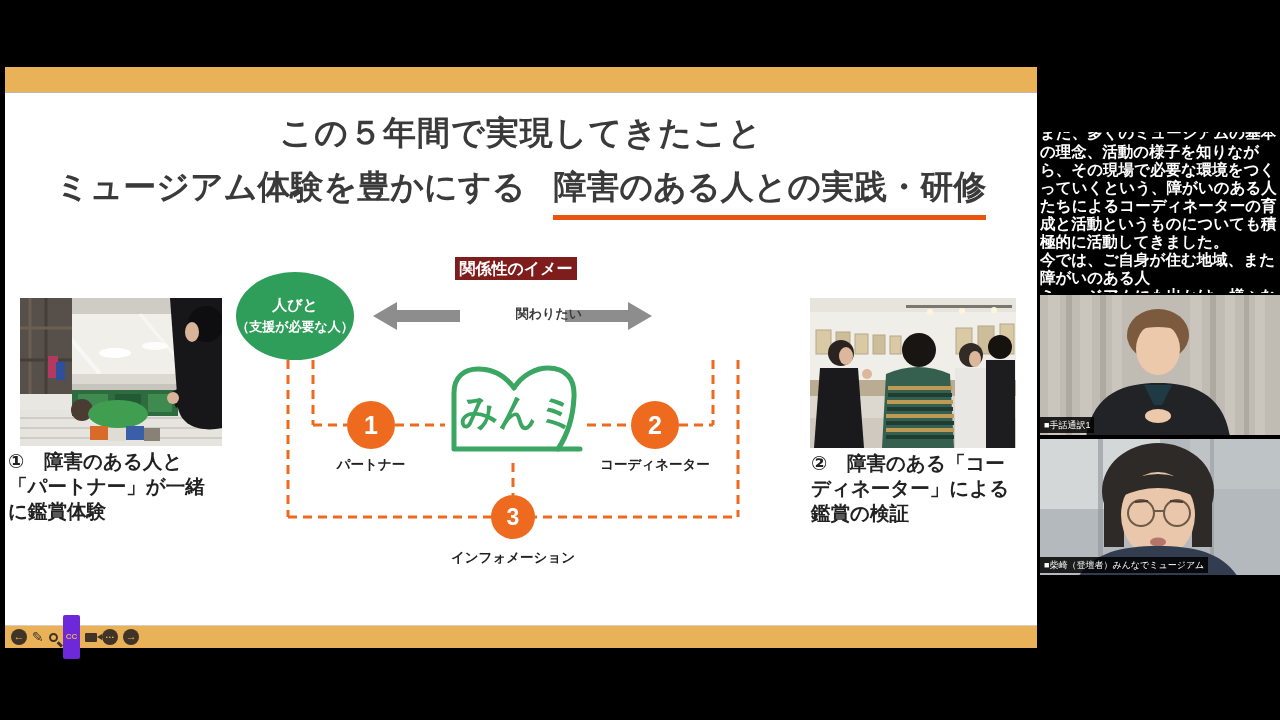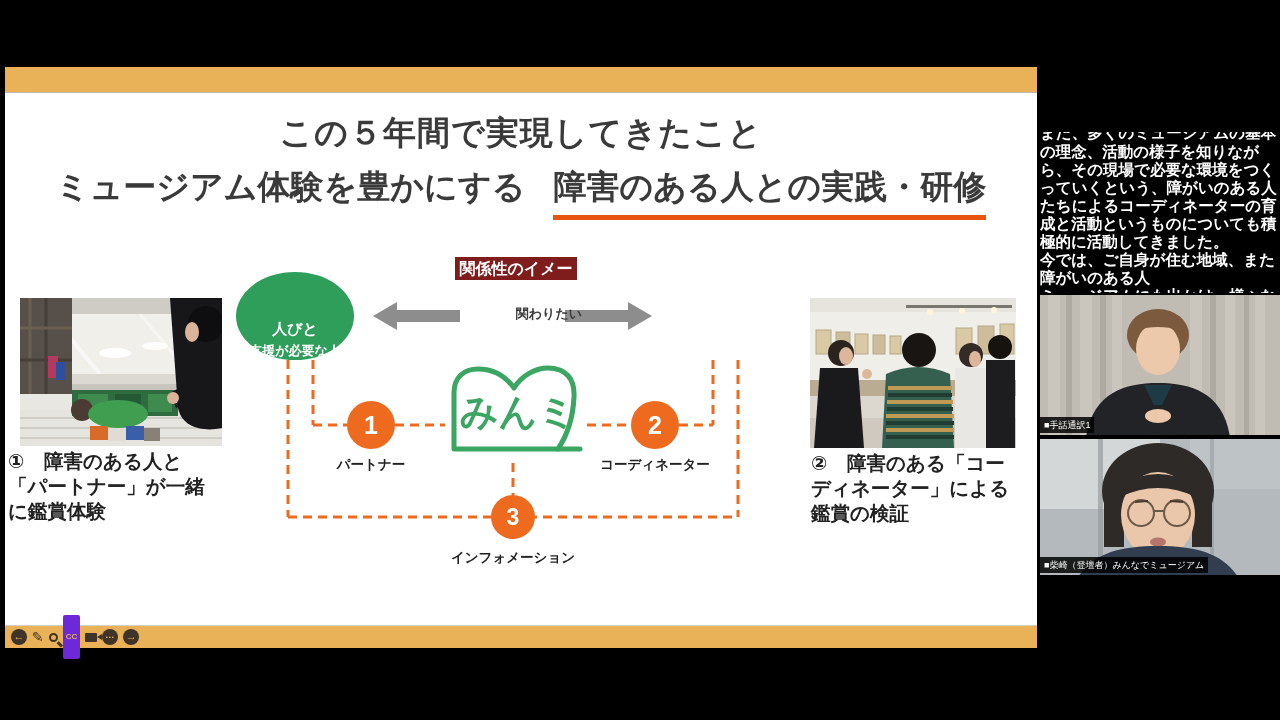--- a/index.html
+++ b/index.html
@@ -15,21 +15,21 @@
   
   .title-block { position:absolute; top:18px; left:0; width:100%; text-align:center; color:#3a3a3a; font-weight:bold; }
   .title-line1 { font-size:33px; letter-spacing:1px; }
   .title-line2 { font-size:33px; margin-top:9px; white-space:nowrap; }
   .title-line2 .part1 { margin-right:28px; }
   .title-line2 .part2 { border-bottom:5px solid #e8550f; padding-bottom:10px; }
 
   
   .badge { position:absolute; left:450px; top:164px; width:122px; height:23px; background:#7f1d1d; color:#fff; font-size:16px; font-weight:bold; text-align:center; line-height:23px; }
   .oval { position:absolute; background:#2f9e5b; border-radius:50%; color:#fff; font-weight:bold; display:flex; flex-direction:column; align-items:center; justify-content:center; text-align:center; }
-  .oval-left { left:231px; top:179px; width:118px; height:88px;justify-content:flex-end; }
+  .oval-left { left:231px; top:179px; width:118px; height:88px; }
   .oval-right { left:663px; top:181px; width:122px; height:84px; }
   .oval .big { font-size:15px; }
   .oval .small { font-size:13px; margin-top:3px; }
   .relation-label { position:absolute; left:437px; top:212px; width:140px; text-align:right; font-size:13px; font-weight:bold; color:#3a3a3a; }
   .num-circle { position:absolute; background:#ee6a1f; border-radius:50%; color:#fff; font-weight:bold; text-align:center; }
   .nc1 { left:342px; top:308px; width:48px; height:48px; font-size:25px; line-height:48px; }
   .nc2 { left:626px; top:308px; width:48px; height:48px; font-size:25px; line-height:48px; }
   .nc3 { left:486px; top:402px; width:44px; height:44px; font-size:23px; line-height:44px; }
   .node-label { position:absolute; text-align:center; font-size:13.5px; font-weight:bold; color:#222; }
   .nl1 { left:296px; top:363px; width:140px; }

